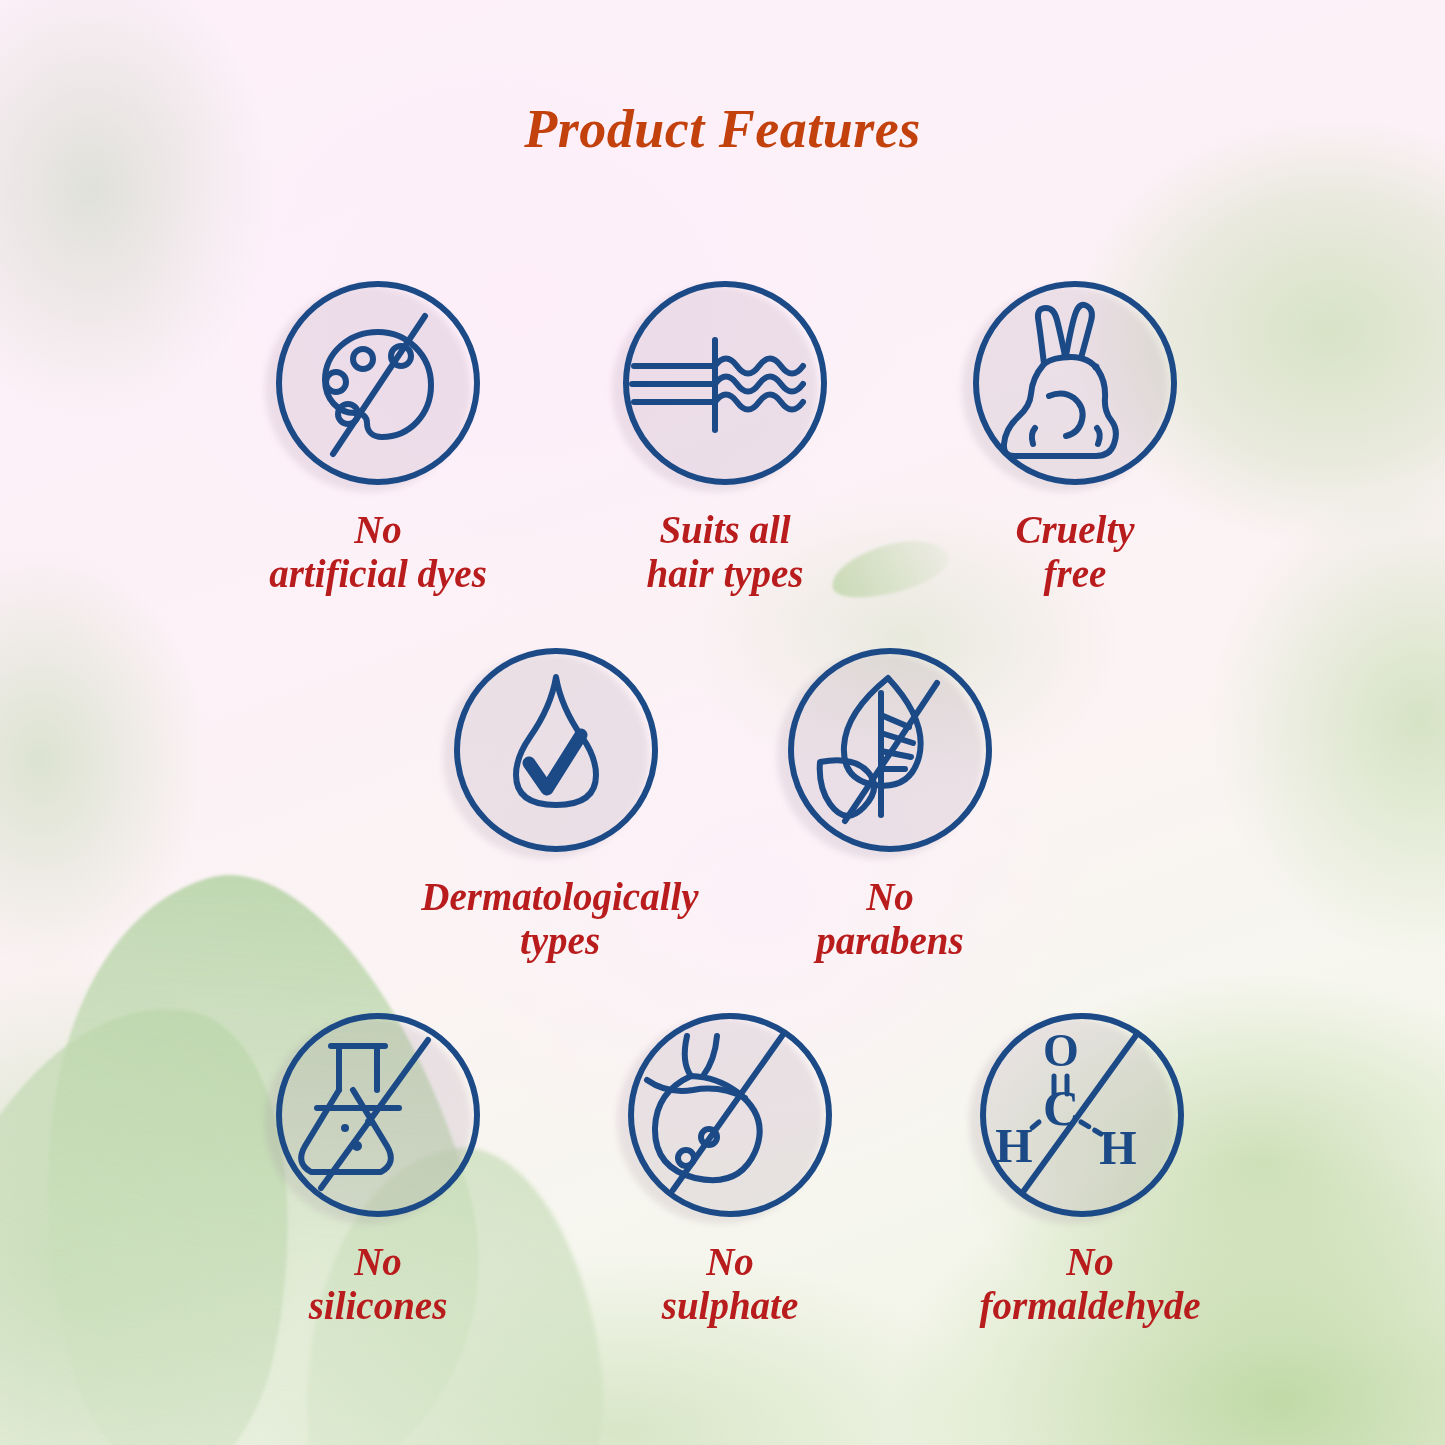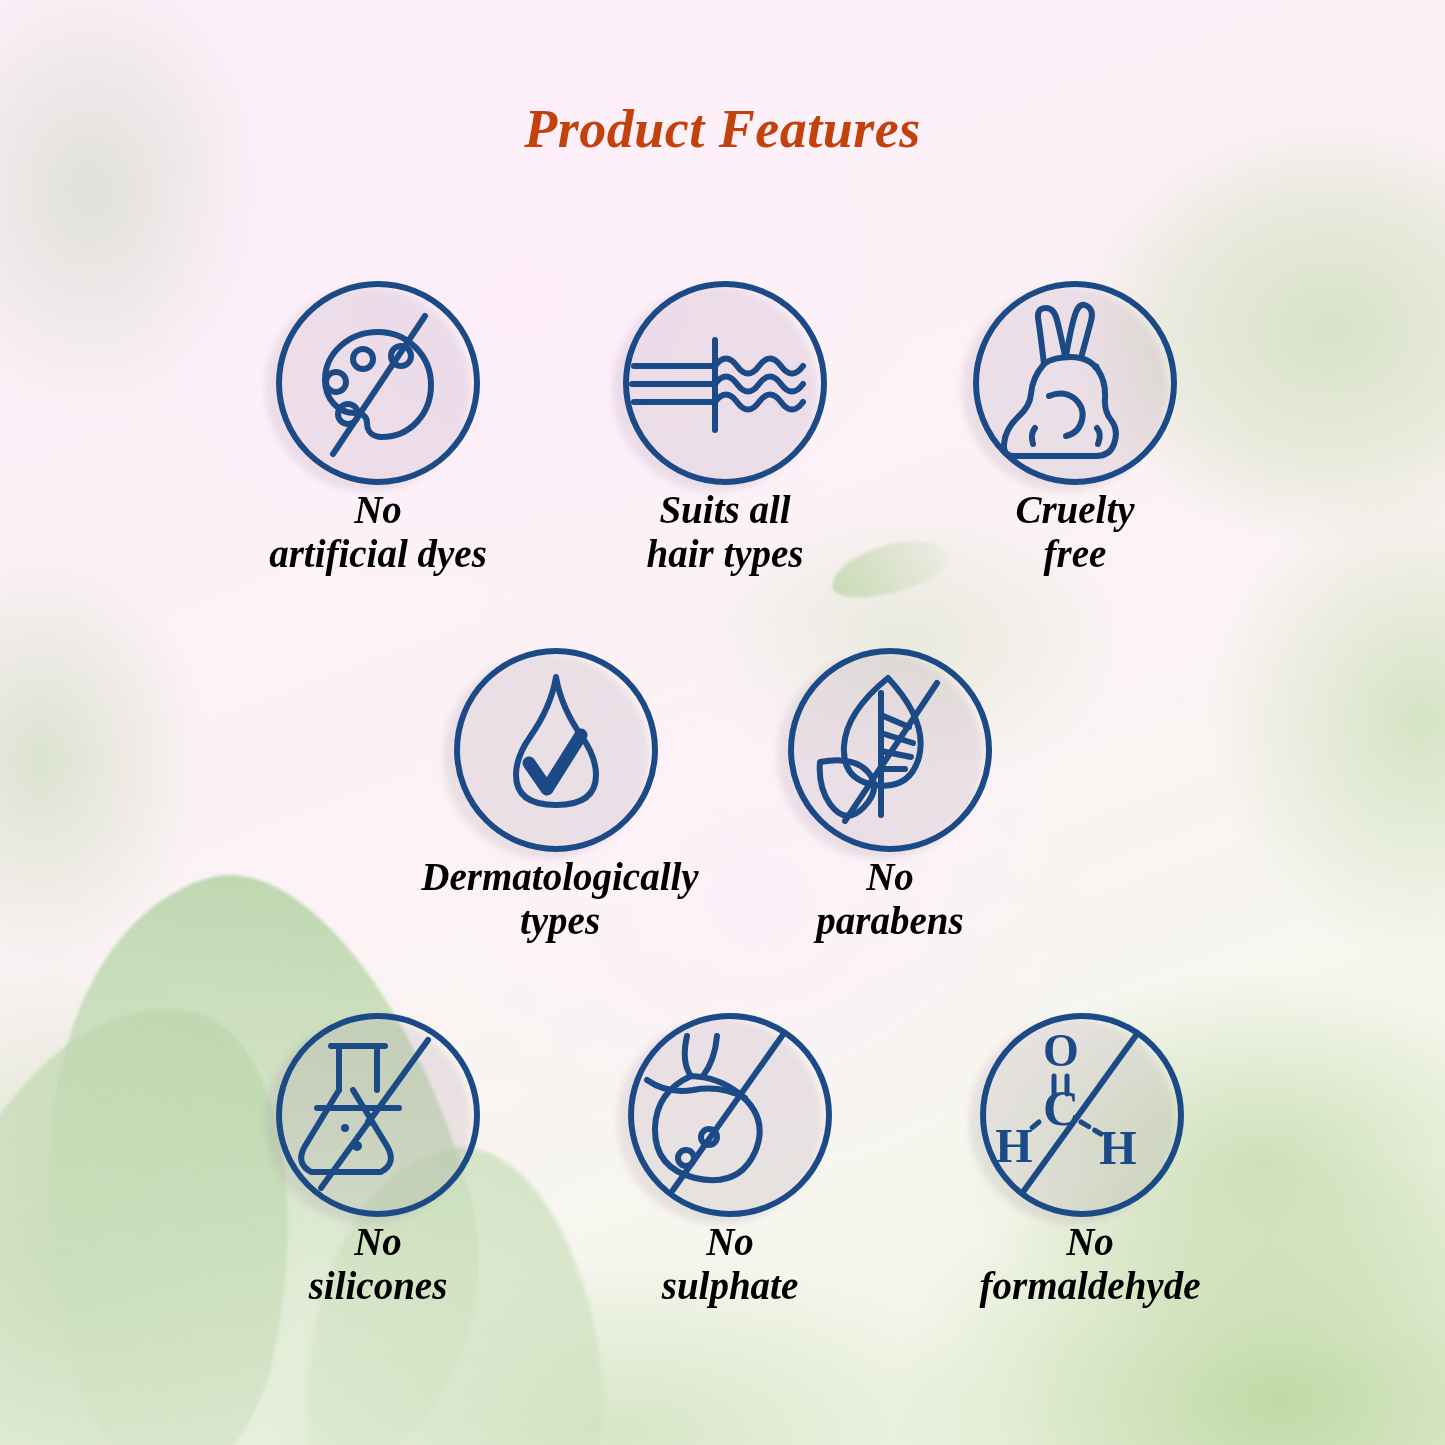--- a/index.html
+++ b/index.html
@@ -136,26 +136,26 @@
     background: rgba(151,124,147,0.16);
     filter: blur(3px);
   }
   .badge svg {
     position: absolute;
     left: 0;
     top: 0;
     display: block;
   }
   .feature-label {
-    margin-top: 0;
+    margin-top: 20px;
     font-size: 39px;
     font-weight: bold;
     font-style: italic;
     line-height: 1.14;
-    color: #000000;
+    color: #b91c1c;
     white-space: pre-line;
   }
 
   
   #feature-no-artificial-dyes { left: 228px; top: 278px; }
   #feature-suits-all-hair-types { left: 575px; top: 278px; }
   #feature-cruelty-free        { left: 925px; top: 278px; }
   #feature-dermatologically-tested { left: 395px; top: 645px; }
   #feature-no-parabens         { left: 740px; top: 645px; }
   #feature-no-silicones        { left: 228px; top: 1010px; }

